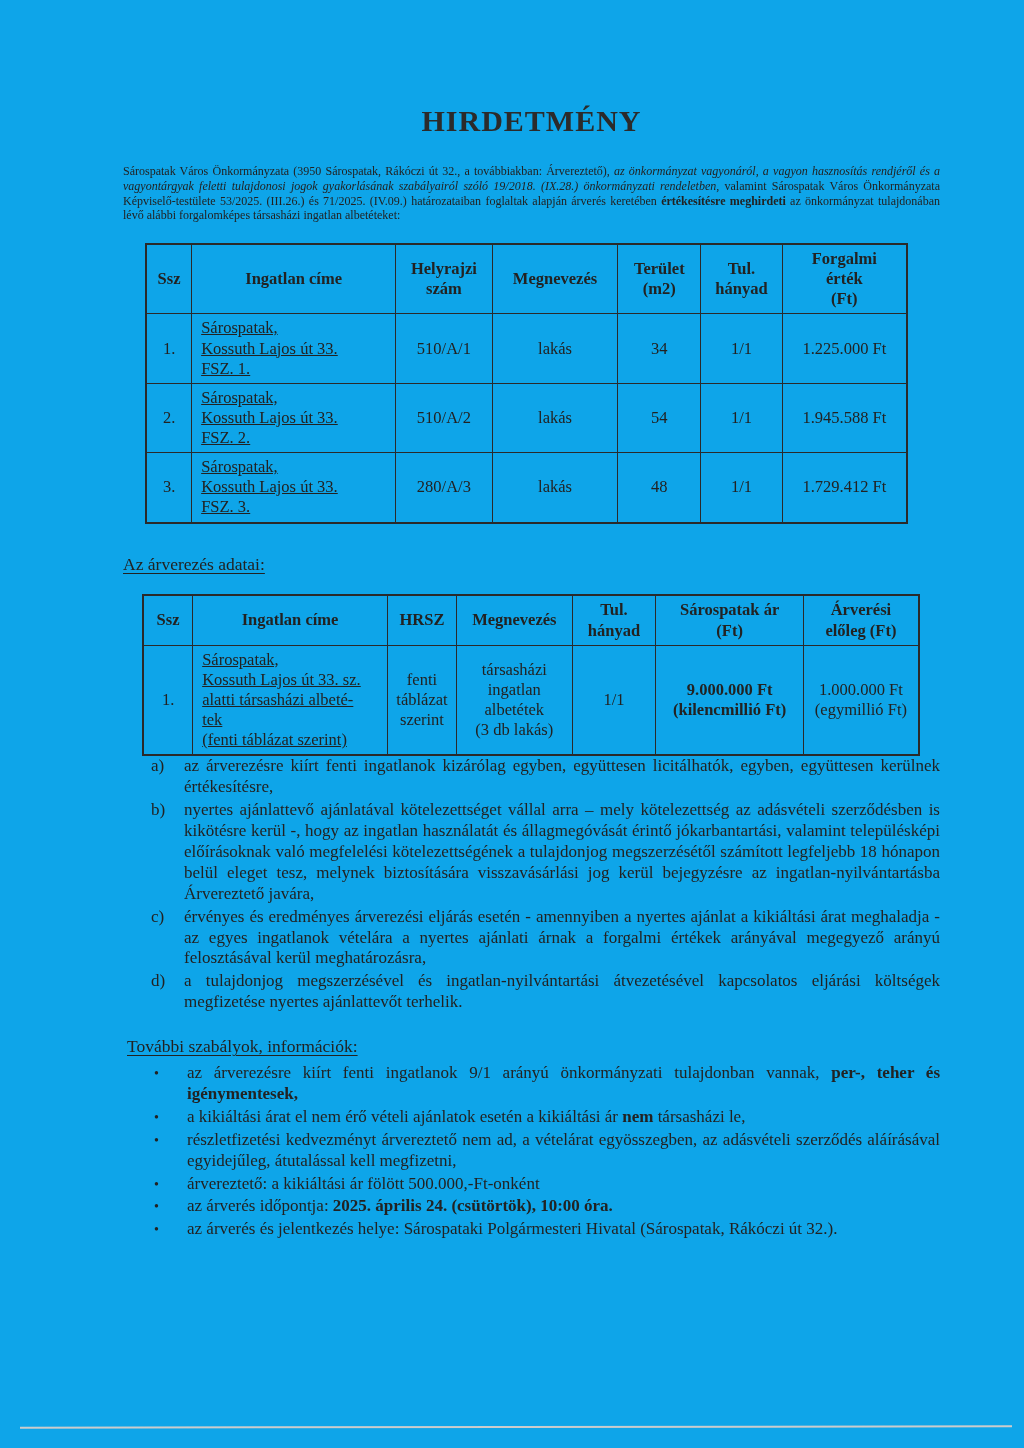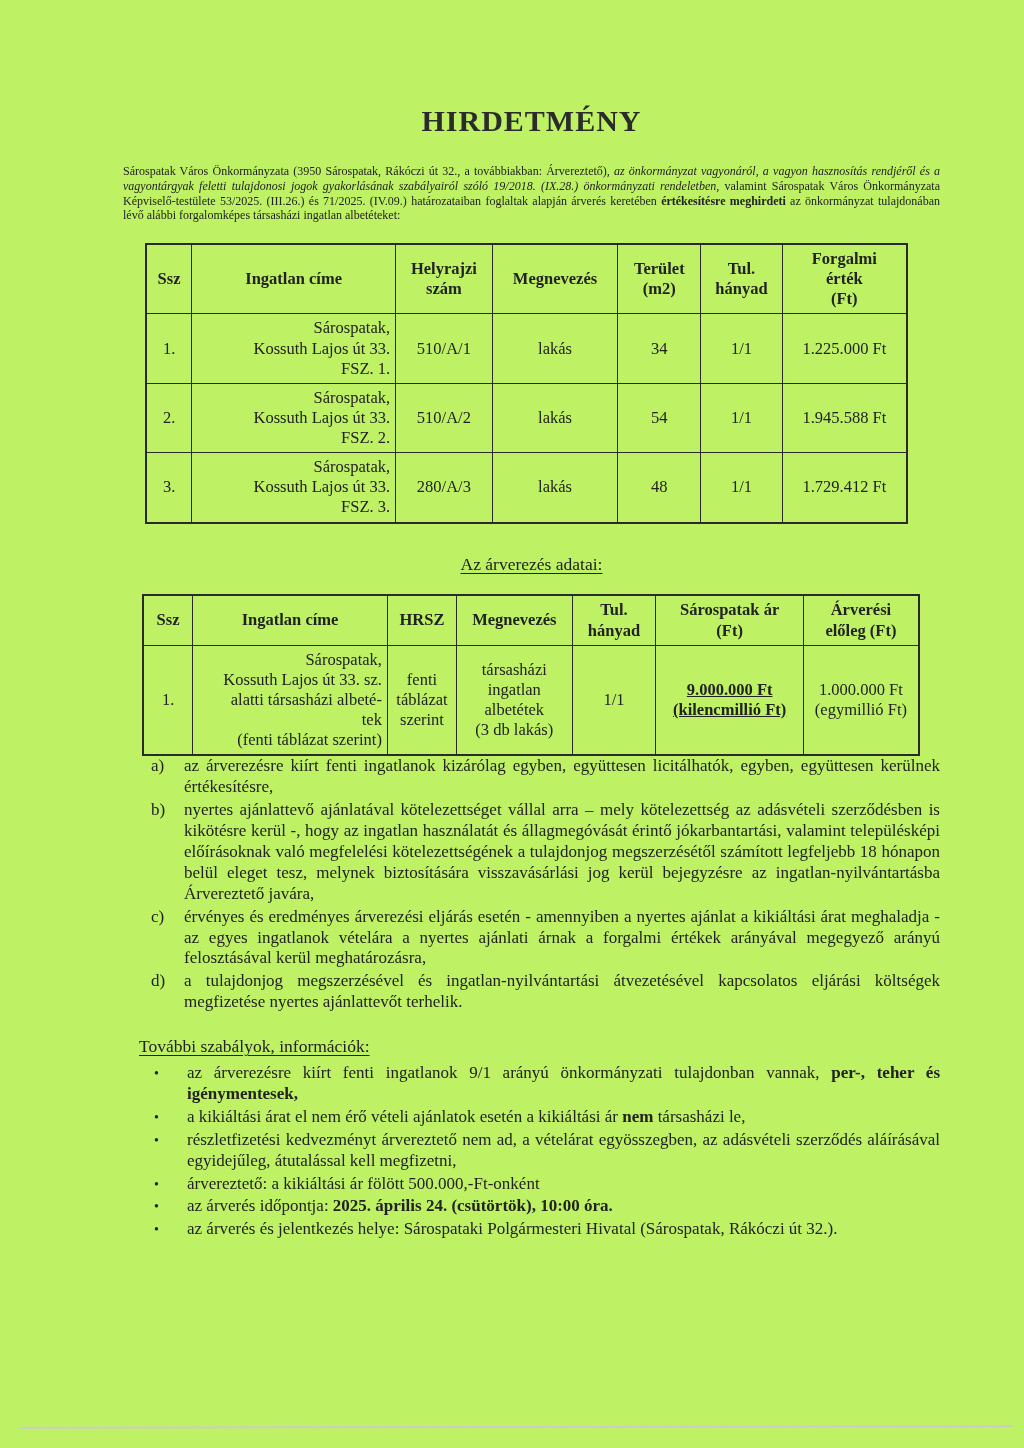--- a/index.html
+++ b/index.html
@@ -1,17 +1,17 @@
 <!DOCTYPE html>
 <html lang="hu"><head>
 <meta charset="utf-8">
 <style>
   html,body{margin:0;padding:0;background:#ffffff;}
   .page{
-    width:1024px;height:1448px;background:#bef264;position:relative;
+    width:1024px;height:1448px;background:#0ea5e9;position:relative;
     box-sizing:border-box;padding:104px 84px 0 123px;
     font-family:"Liberation Serif","DejaVu Serif",serif;
     color:#222222;overflow:hidden;
   }
   .title{
     font-size:30px;font-weight:bold;text-align:center;
     letter-spacing:1px;margin:0 0 27px 0;line-height:1.1;color:#2b2b2b;
   }
   .intro{
     font-size:12px;line-height:1.23;text-align:justify;margin:0 0 20px 0;
@@ -23,40 +23,40 @@
     border-collapse:collapse;table-layout:fixed;
     font-size:16.5px;color:#222222;
   }
   table,th,td{border:1.5px solid #2a2a2a;}
   table{border-width:2.5px;}
   th,td{
     padding:4px 5px;text-align:center;vertical-align:middle;
     white-space:pre-line;line-height:1.22;
   }
   th{font-weight:bold;}
-  td.al{text-align:right;padding-left:9px;}
-  td.b{font-weight:bold;text-decoration:underline;}
+  td.al{text-align:left;padding-left:9px;text-decoration:underline;}
+  td.b{font-weight:bold;}
   #table1{width:763px;margin-left:22px;}
   #table2{width:778px;margin-left:19px;}
   
   #table1 .c0{width:6.0%;} #table1 .c1{width:26.8%;} #table1 .c2{width:12.7%;}
   #table1 .c3{width:16.5%;} #table1 .c4{width:10.9%;} #table1 .c5{width:10.7%;}
   #table1 .c6{width:16.4%;}
   
   #table2 .c0{width:6.4%;} #table2 .c1{width:25.1%;} #table2 .c2{width:8.9%;}
   #table2 .c3{width:14.9%;} #table2 .c4{width:10.8%;} #table2 .c5{width:19.0%;}
   #table2 .c6{width:14.9%;}
   
   .sec{
     font-size:17.5px;font-weight:normal;text-decoration:underline;
     text-underline-offset:3px;margin:0;line-height:1.25;color:#222222;
   }
-  #sec-auction-data{margin:30px 0 19px 0;text-align:center;}
+  #sec-auction-data{margin:30px 0 19px 0;}
   #sec-conditions{margin:27px 0 5px 0;}
-  #sec-rules{margin:23px 0 5px 16px;}
+  #sec-rules{margin:23px 0 5px 4px;}
   
   .list{margin:0;padding:0 0 0 28px;}
   .li{display:flex;font-size:17px;line-height:1.23;margin:0 0 2px 0;}
   .li .marker{flex:0 0 33px;width:33px;}
   .li .txt{flex:1;text-align:justify;}
   #rules .li .marker{font-size:14px;padding-top:2px;padding-left:3px;}
   
   .scan-line{
     position:absolute;left:20px;top:1426px;width:992px;height:2px;
     background:#cccccc;transform:rotate(-0.08deg);

